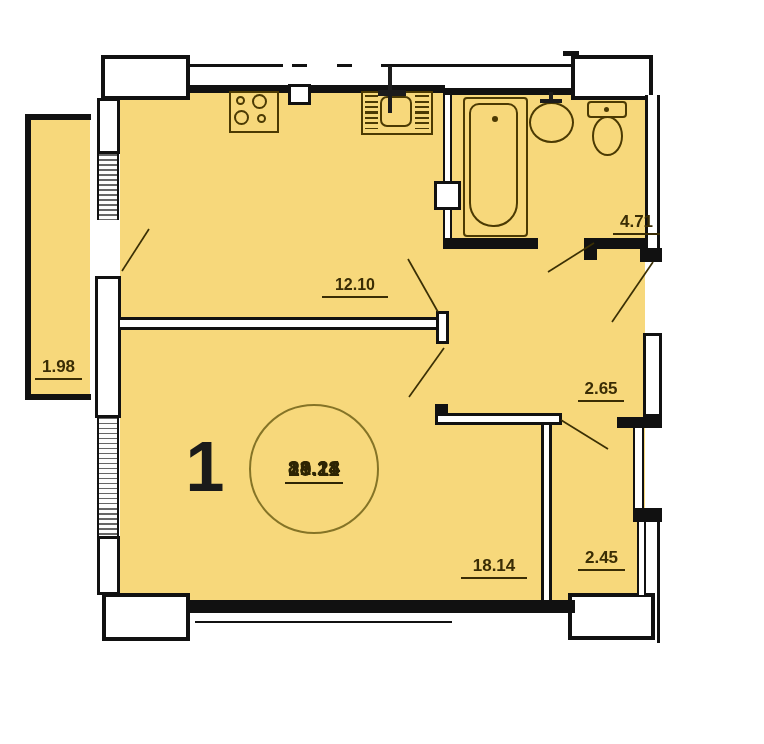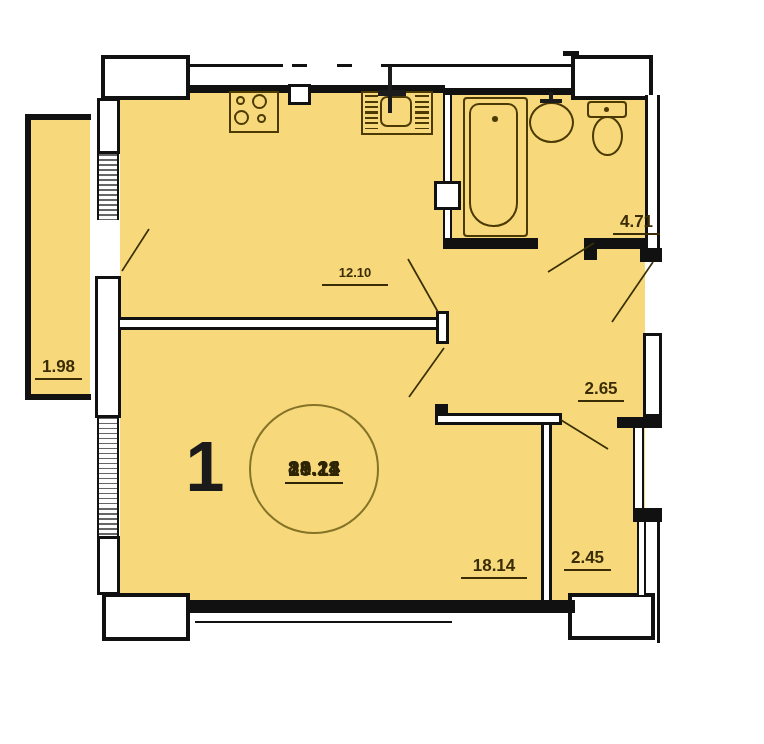--- a/index.html
+++ b/index.html
@@ -100,25 +100,25 @@
     <div style="left:27px;top:17px;width:6px;height:6px;background:#4b3a03;border-radius:50%;"></div>
   </div>
   <div class="fix" style="left:529px;top:102px;width:45px;height:41px;border-radius:50%;"></div>
   <div style="left:540px;top:99px;width:22px;height:4px;background:#1c1c1c;"></div>
   <div style="left:549px;top:92px;width:4px;height:9px;background:#1c1c1c;"></div>
   <div class="fix" style="left:587px;top:101px;width:40px;height:17px;border-width:2px;border-radius:4px;"></div>
   <div style="left:604px;top:107px;width:5px;height:5px;background:#4b3a03;border-radius:50%;"></div>
   <div class="fix" style="left:592px;top:116px;width:31px;height:40px;border-width:2px;border-radius:50%;"></div>
 
   <div class="lbl" style="left:35px;top:357px;width:47px;">1.98</div>
-  <div class="lbl" style="left:322px;top:263px;width:66px;font-size:13px;">12.10</div>
+  <div class="lbl" style="left:322px;top:275px;width:66px;font-size:16px;">12.10</div>
   <div class="lbl" style="left:581px;top:212px;width:47px;margin-left:32px;">4.71</div>
   <div class="lbl" style="left:578px;top:379px;width:46px;">2.65</div>
   <div class="lbl" style="left:461px;top:556px;width:66px;">18.14</div>
-  <div class="lbl" style="left:564px;top:548px;width:47px;">2.45</div>
+  <div class="lbl" style="left:578px;top:548px;width:47px;">2.45</div>
 
   <div class="unit" style="left:176px;top:428px;width:58px;height:78px;">1</div>
   <div class="stamp" style="left:249px;top:404px;width:130px;height:130px;">
     <div class="ul">18.14</div>
     <div class="ul">81.28</div>
     <div>29.11</div>
   </div>
 
   <svg class="overlay" width="764" height="744" viewBox="0 0 764 744">
     <line x1="122" y1="271" x2="149" y2="229"></line>

